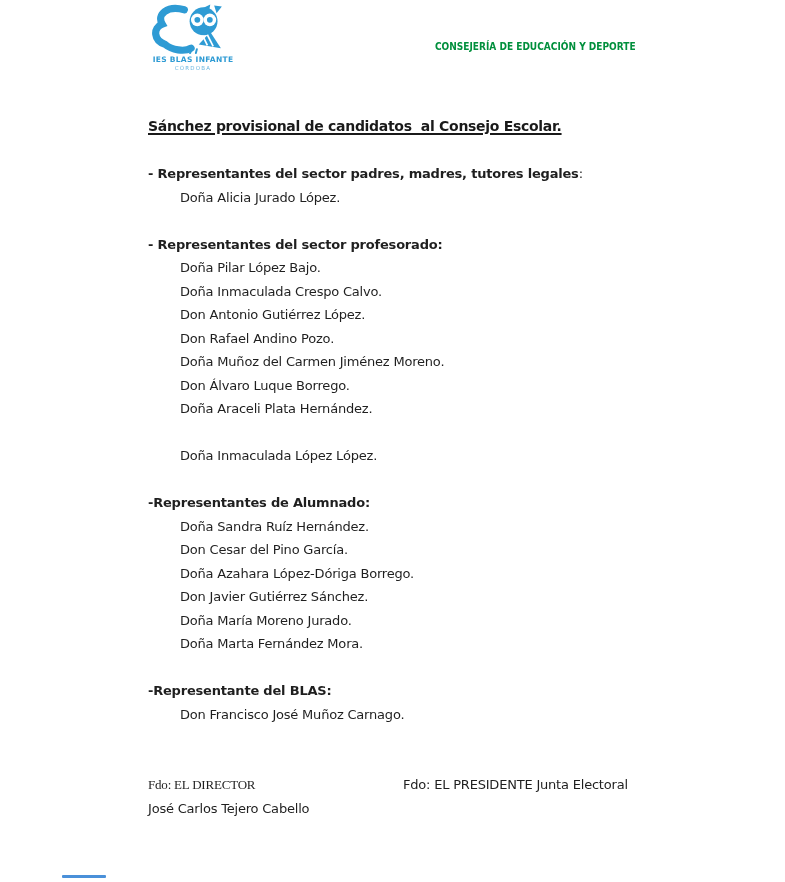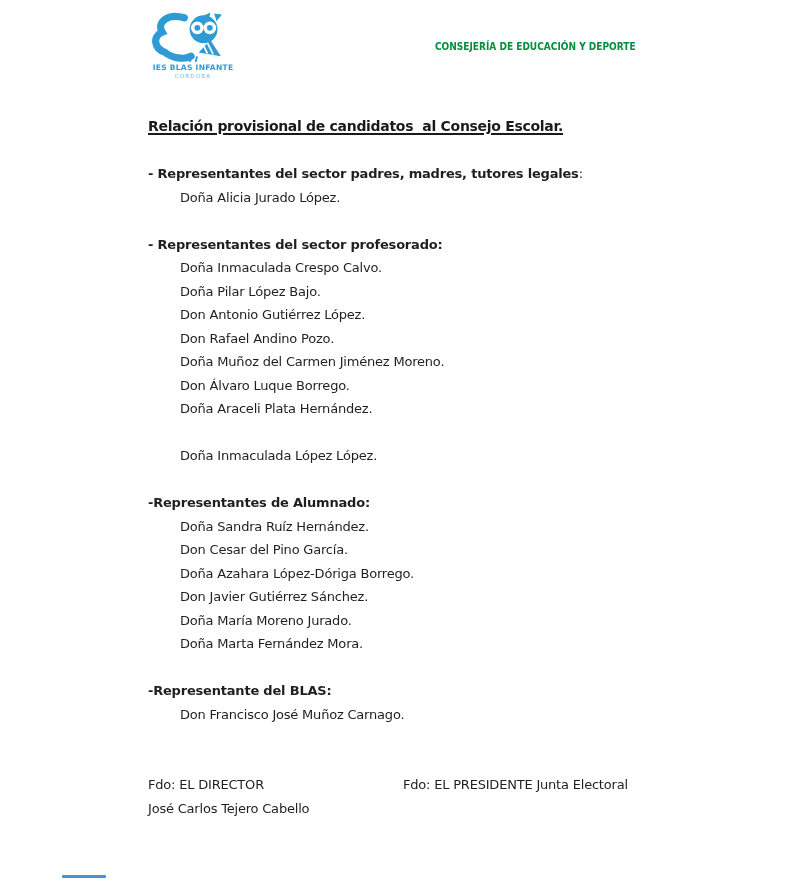--- a/index.html
+++ b/index.html
@@ -4,21 +4,21 @@
 <style>
   html,body{margin:0;padding:0;background:#ffffff;}
   .page{
     position:relative;
     width:785px;height:882px;
     background:#ffffff;
     font-family:"DejaVu Sans", sans-serif;
     overflow:hidden;
   }
   
-  .logo{position:absolute;left:145px;top:12px;width:96px;text-align:center;}
+  .logo{position:absolute;left:145px;top:4px;width:96px;text-align:center;}
   .logo svg{display:block;margin:0 auto;}
   .logo-name{font-size:7.5px;font-weight:bold;color:#2e9bd4;letter-spacing:.3px;margin-top:1px;}
   .logo-city{font-size:5.5px;color:#6ab6e0;letter-spacing:1.2px;margin-top:1px;}
   .consejeria{
     position:absolute;left:435px;top:40px;
     font-size:11px;font-weight:bold;color:#008f3c;
     white-space:nowrap;
     transform:scaleX(.82);transform-origin:left center;
   }
   
@@ -30,21 +30,21 @@
   .gap{height:23.5px;}
   .title{
     font-size:14px;font-weight:bold;letter-spacing:-.3px;color:#1a1a1a;
     text-decoration:underline;text-decoration-thickness:2px;text-underline-offset:2px;
     white-space:pre;
   }
   .heading{font-size:13px;}
   .heading .b{font-weight:bold;}
   .name{padding-left:32px;}
   .footer-row{display:flex;}
-  .footer-col1{width:255px;}
+  .footer-col1{width:255px;font-family:Liberation Serif, serif;}
   .bottom-mark{
     position:absolute;left:62px;top:875px;width:44px;height:3px;
     background:#4a90d9;border-radius:1px;
   }
 </style>
 </head>
 <body>
 
 <div class="page">
 
@@ -65,30 +65,30 @@
       <path d="M47 47 L46 51" stroke="#2e9bd4" stroke-width="2" stroke-linecap="round"></path>
     </svg>
     <div class="logo-name">IES BLAS INFANTE</div>
     <div class="logo-city">CÓRDOBA</div>
   </div>
 
   <div class="consejeria">CONSEJERÍA DE EDUCACIÓN Y DEPORTE</div>
 
   <div class="doc">
 
-    <div class="line title">Relación provisional de candidatos  al Consejo Escolar.</div>
+    <div class="line title">Sánchez provisional de candidatos  al Consejo Escolar.</div>
 
     <div class="gap"></div>
     <div class="line heading"><span class="b">- Representantes del sector padres, madres, tutores legales</span><span>:</span></div>
     <div class="line name">Doña Alicia Jurado López.</div>
 
     <div class="gap"></div>
     <div class="line heading"><span class="b">- Representantes del sector profesorado:</span><span></span></div>
+    <div class="line name">Doña Pilar López Bajo.</div>
     <div class="line name">Doña Inmaculada Crespo Calvo.</div>
-    <div class="line name">Doña Pilar López Bajo.</div>
     <div class="line name">Don Antonio Gutiérrez López.</div>
     <div class="line name">Don Rafael Andino Pozo.</div>
     <div class="line name">Doña Muñoz del Carmen Jiménez Moreno.</div>
     <div class="line name">Don Álvaro Luque Borrego.</div>
     <div class="line name">Doña Araceli Plata Hernández.</div>
 
     <div class="gap"></div>
     <div class="line name">Doña Inmaculada López López.</div>
 
     <div class="gap"></div>

